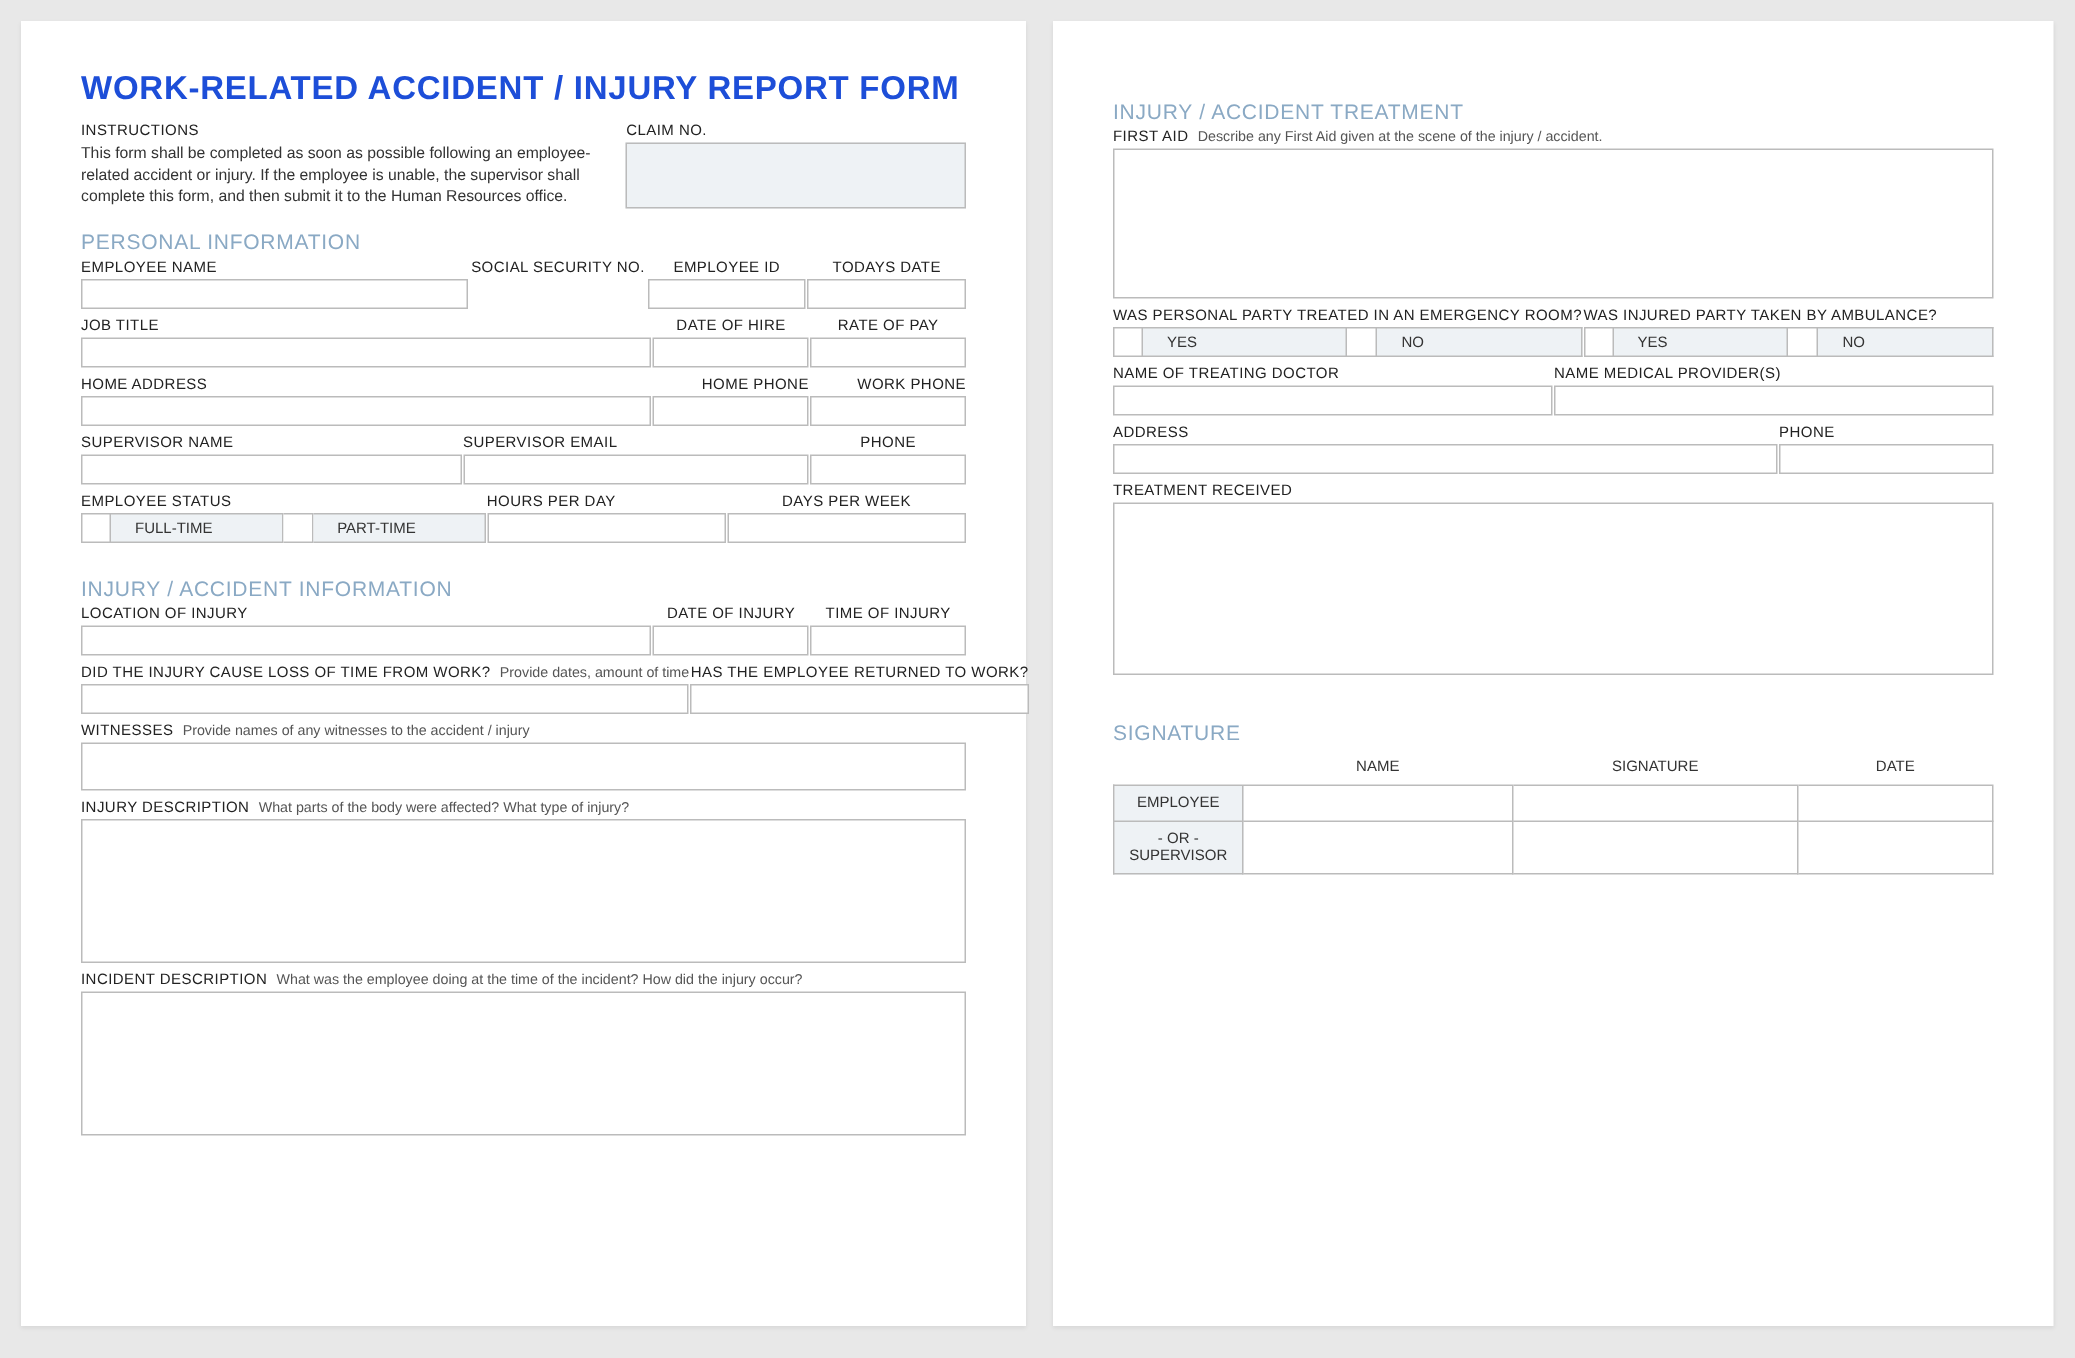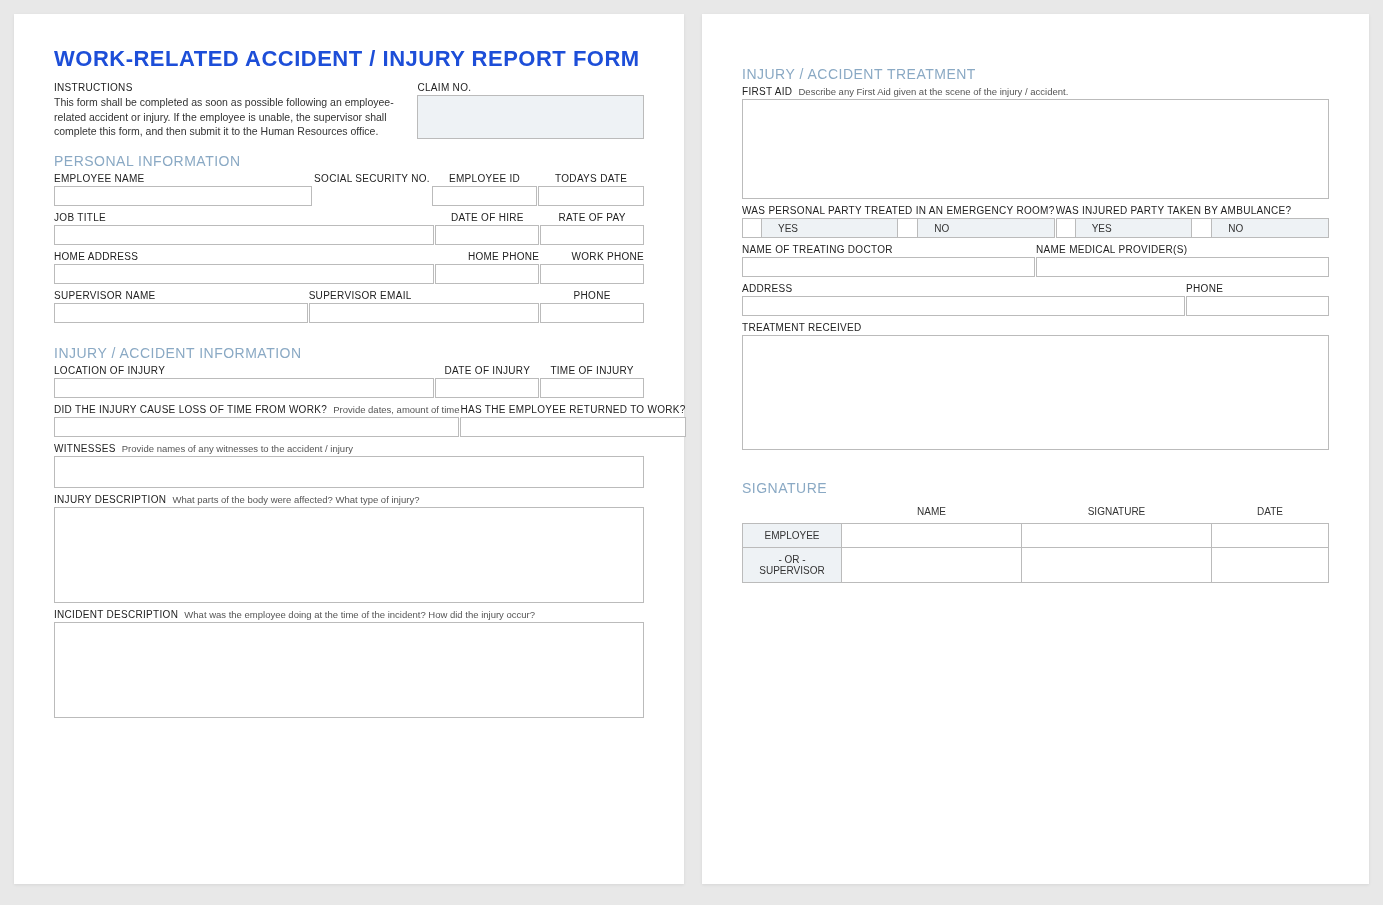--- a/index.html
+++ b/index.html
@@ -87,21 +87,21 @@
   }
   table.sig th, table.sig td {
     border: 1px solid #bbb;
     font-size: 10px;
     font-weight: 400;
     padding: 6px 8px;
     text-align: left;
   }
   table.sig th { border-top: none; border-left: none; border-right: none; text-align: center; }
   table.sig th:first-child { border: none; }
-  table.sig td.rowhead { background: #eef2f5; width: 99px; text-align: center; }
+  table.sig td.rowhead { background: #eef2f5; width: 86px; text-align: center; }
 
 </style>
 </head>
 <body>
 
 <div class="page">
   <h1 class="title">WORK-RELATED ACCIDENT / INJURY REPORT FORM</h1>
 
   <div class="row">
     <div class="col" style="flex:1.6">
@@ -172,20 +172,39 @@
     <div class="col" style="flex:2">
       <div class="label">SUPERVISOR EMAIL</div>
       <div class="box"></div>
     </div>
     <div class="col" style="flex:0.9">
       <div class="label" style="text-align:center">PHONE</div>
       <div class="box"></div>
     </div>
   </div>
 
+  <div class="row">
+    <div class="col" style="flex:2.2">
+      <div class="label">EMPLOYEE STATUS</div>
+      <div class="check-row">
+        <div class="check-cell"></div>
+        <div class="check-label">FULL-TIME</div>
+        <div class="check-cell" style="border-left:none"></div>
+        <div class="check-label">PART-TIME</div>
+      </div>
+    </div>
+    <div class="col" style="flex:1.3">
+      <div class="label">HOURS PER DAY</div>
+      <div class="box"></div>
+    </div>
+    <div class="col" style="flex:1.3">
+      <div class="label" style="text-align:center">DAYS PER WEEK</div>
+      <div class="box"></div>
+    </div>
+  </div>
 
   <h2 class="section" style="margin-top:22px">INJURY / ACCIDENT INFORMATION</h2>
 
   <div class="row">
     <div class="col" style="flex:3.3">
       <div class="label">LOCATION OF INJURY</div>
       <div class="box"></div>
     </div>
     <div class="col" style="flex:0.9">
       <div class="label" style="text-align:center">DATE OF INJURY</div>

